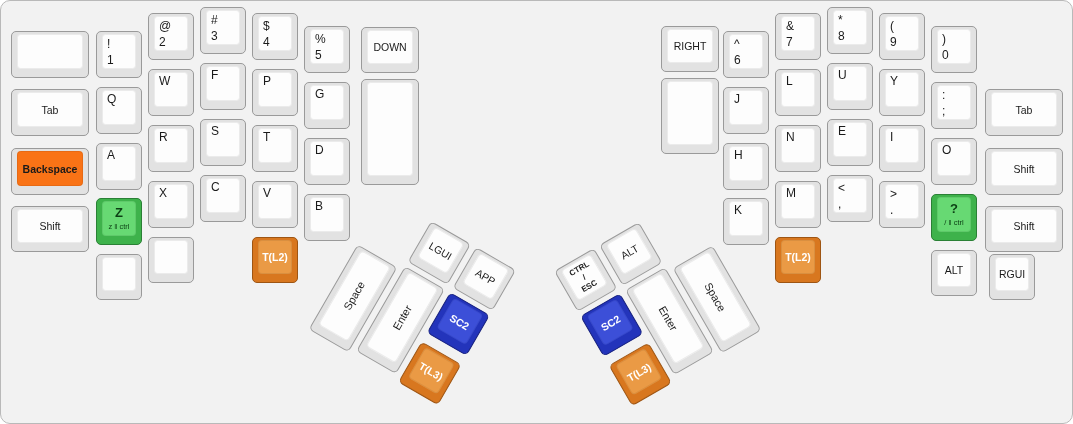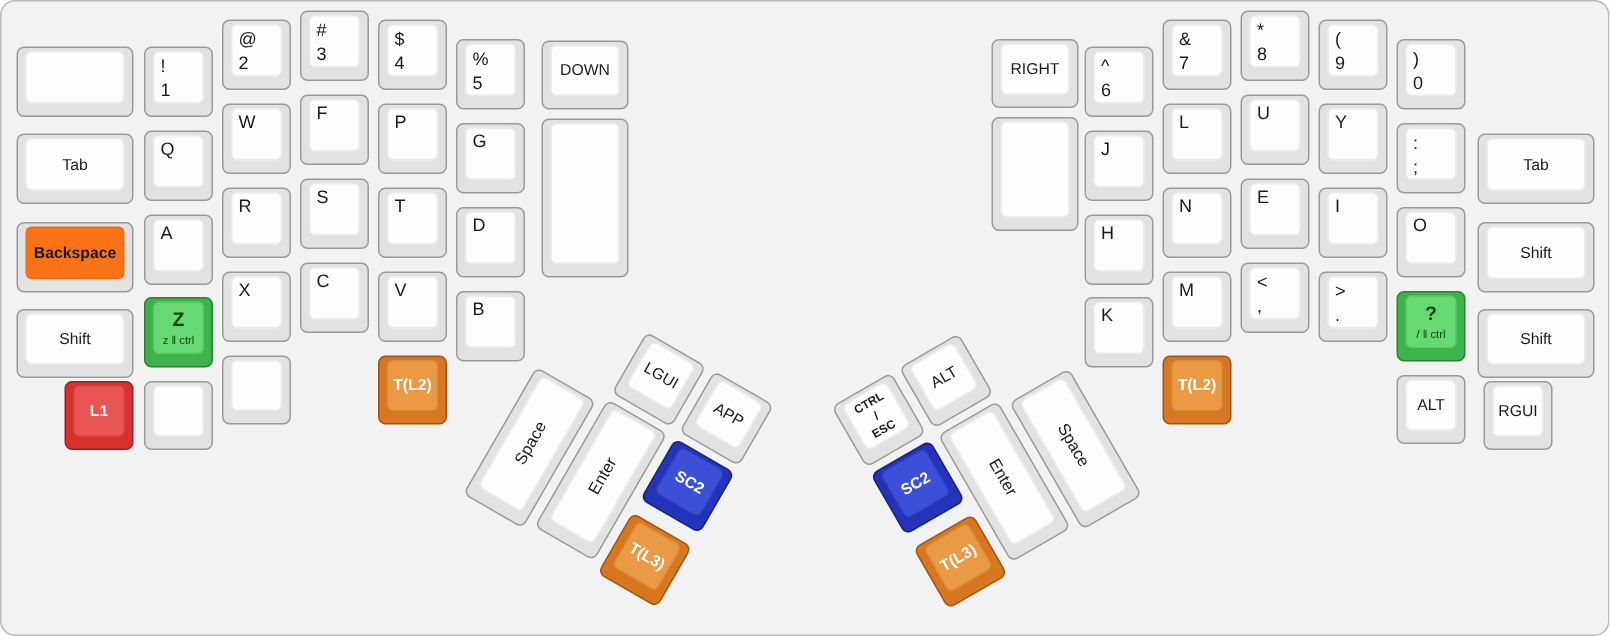--- a/index.html
+++ b/index.html
@@ -107,25 +107,20 @@
     <div class="key" style="left: 10px; top: 147px; width: 78px; height: 47px; background: rgb(226, 226, 226); border-color: rgb(154, 154, 154);">
       <div class="cap kt-word" style="background: #f97316; color: rgb(26, 26, 26); font-weight: bold;">
         <span class="lbl l1">Backspace</span>
       </div>
     </div>
     <div class="key" style="left: 10px; top: 205px; width: 78px; height: 46px; background: rgb(226, 226, 226); border-color: rgb(154, 154, 154);">
       <div class="cap kt-word" style="background: rgb(253, 253, 253); color: rgb(26, 26, 26);">
         <span class="lbl l1">Shift</span>
       </div>
     </div>
-    <div class="key" style="left: 42px; top: 253px; width: 46px; height: 46px; background: rgb(215, 49, 46); border-color: rgb(156, 31, 29);">
-      <div class="cap kt-mod" style="background: rgb(232, 85, 82); color: rgb(255, 255, 255);">
-        <span class="lbl l1">L1</span>
-      </div>
-    </div>
     <div class="key" style="left: 95px; top: 30px; width: 46px; height: 47px; background: rgb(226, 226, 226); border-color: rgb(154, 154, 154);">
       <div class="cap kt-pair" style="background: rgb(253, 253, 253); color: rgb(26, 26, 26);">
         <span class="lbl l1">!</span>
         <span class="lbl l2">1</span>
       </div>
     </div>
     <div class="key" style="left: 95px; top: 86px; width: 46px; height: 47px; background: rgb(226, 226, 226); border-color: rgb(154, 154, 154);">
       <div class="cap kt-letter" style="background: rgb(253, 253, 253); color: rgb(26, 26, 26);">
         <span class="lbl l1">Q</span>
       </div>

